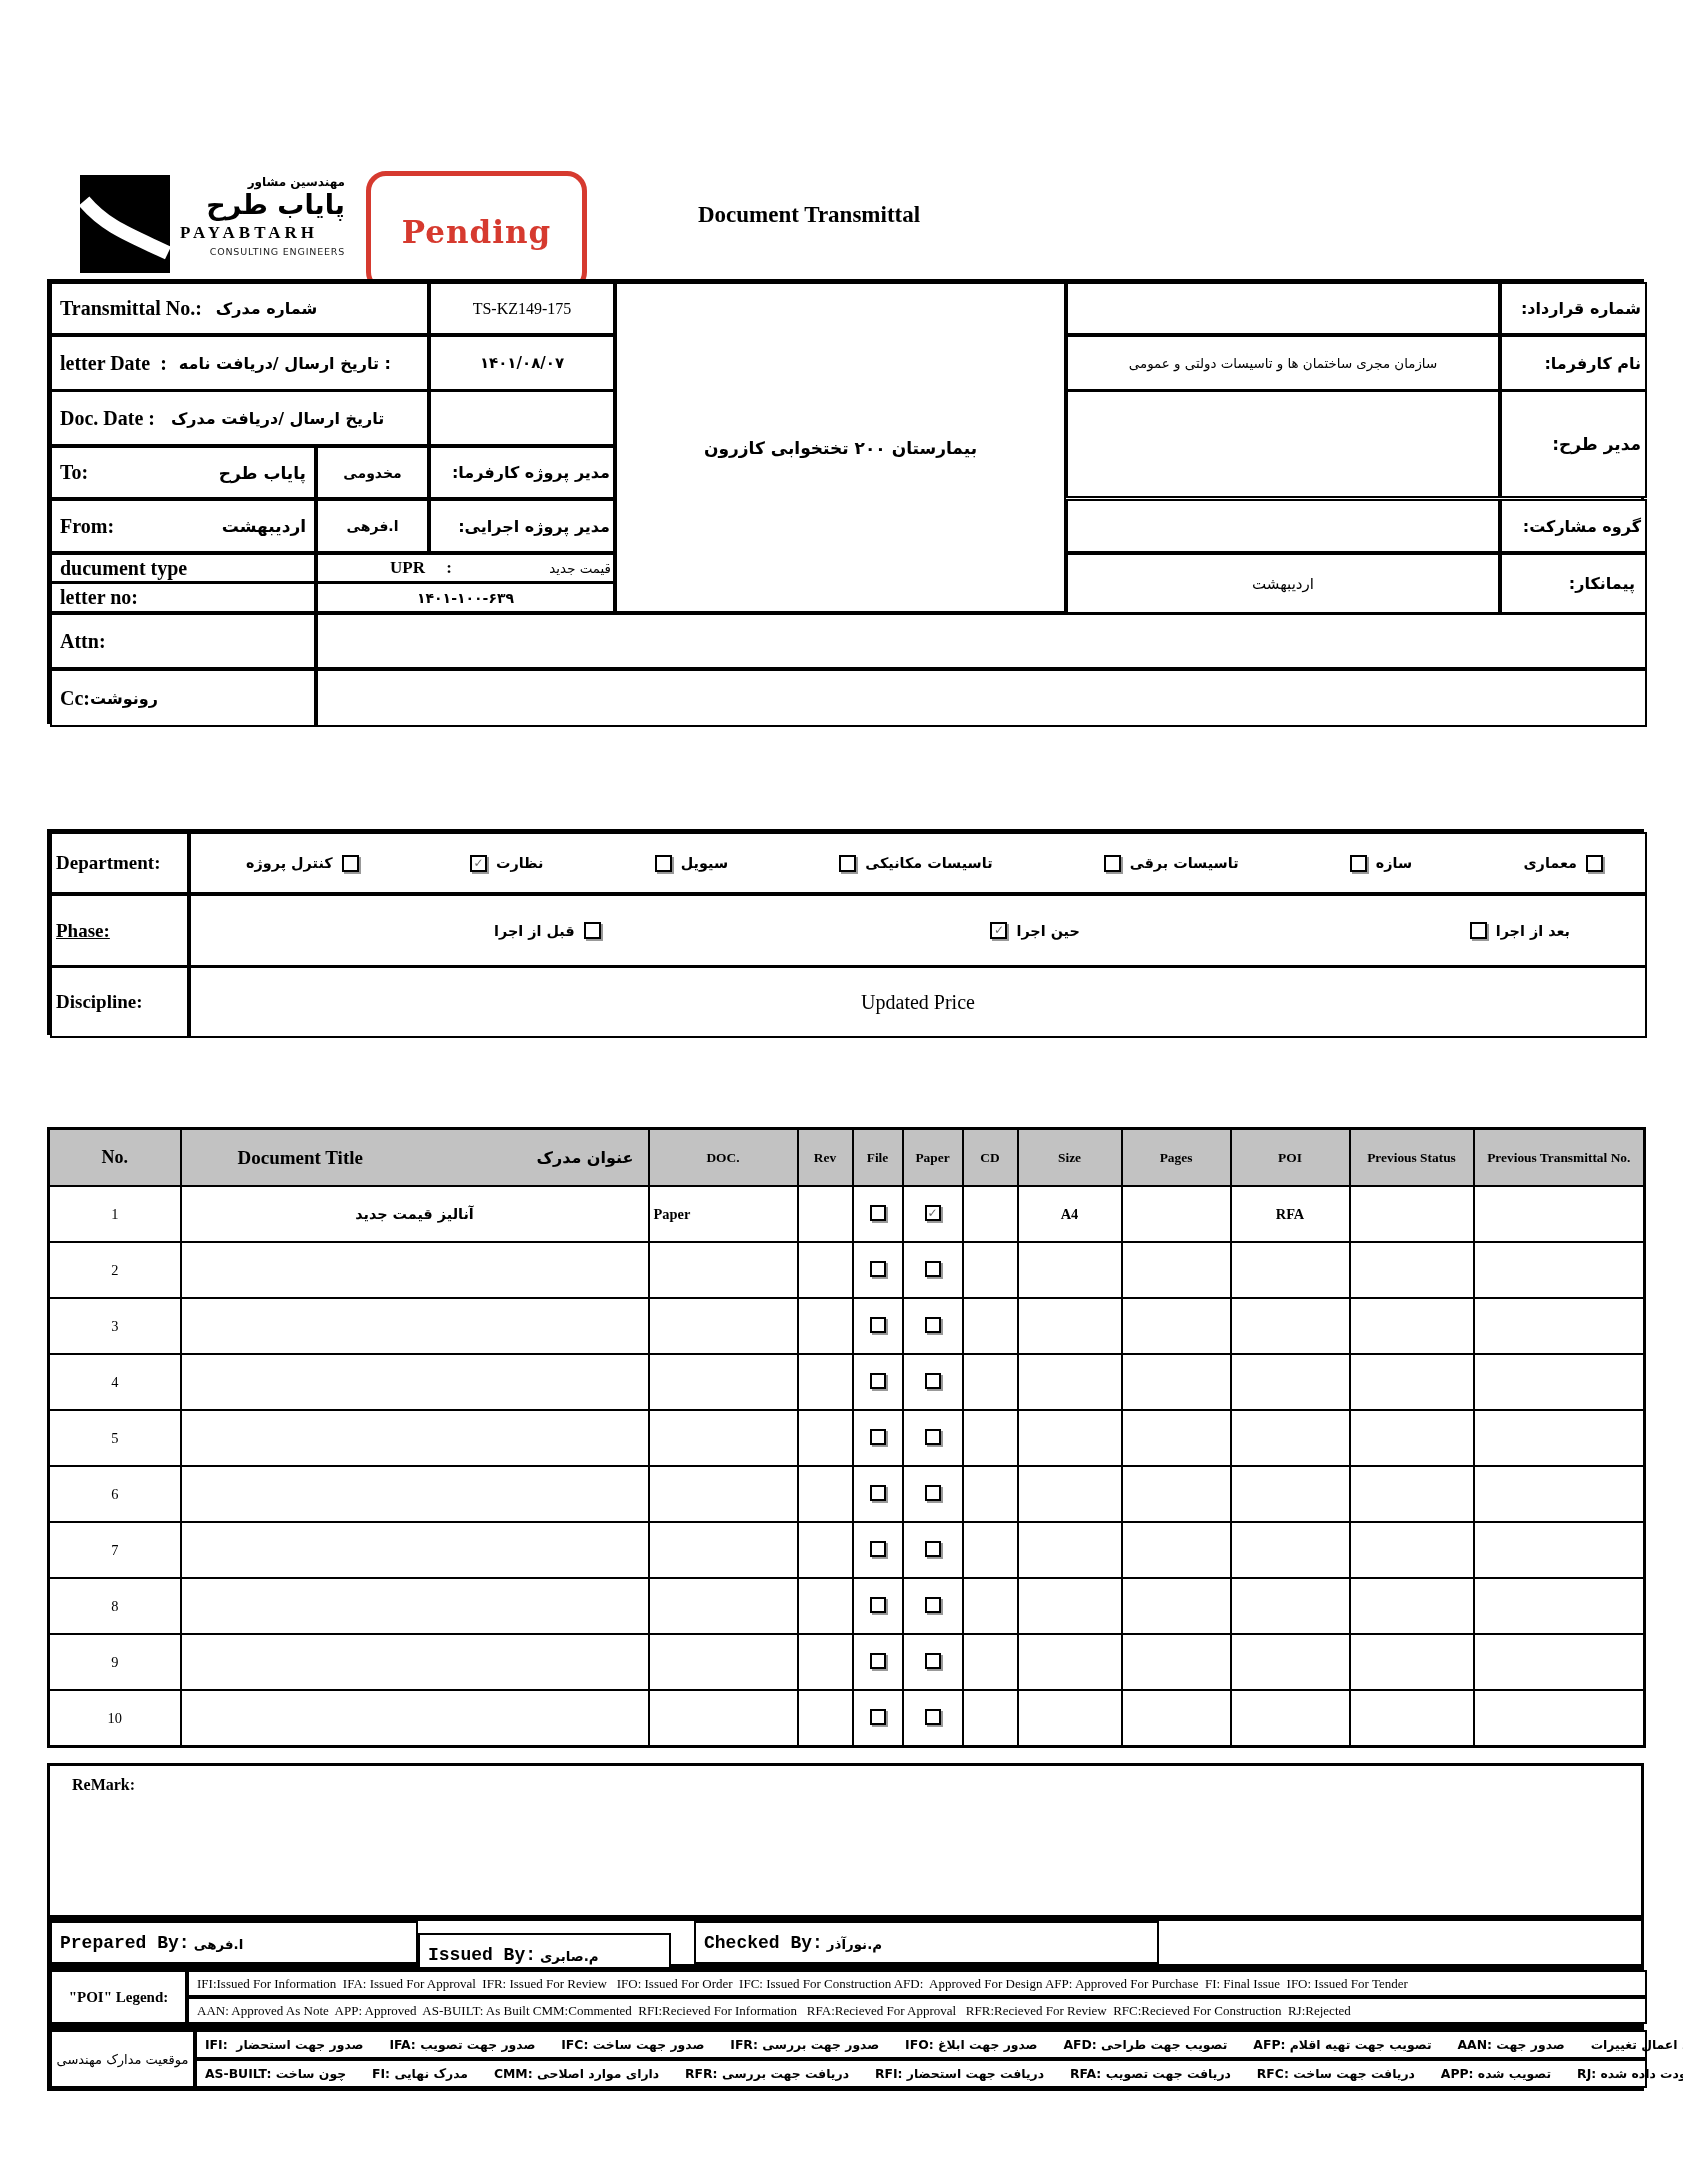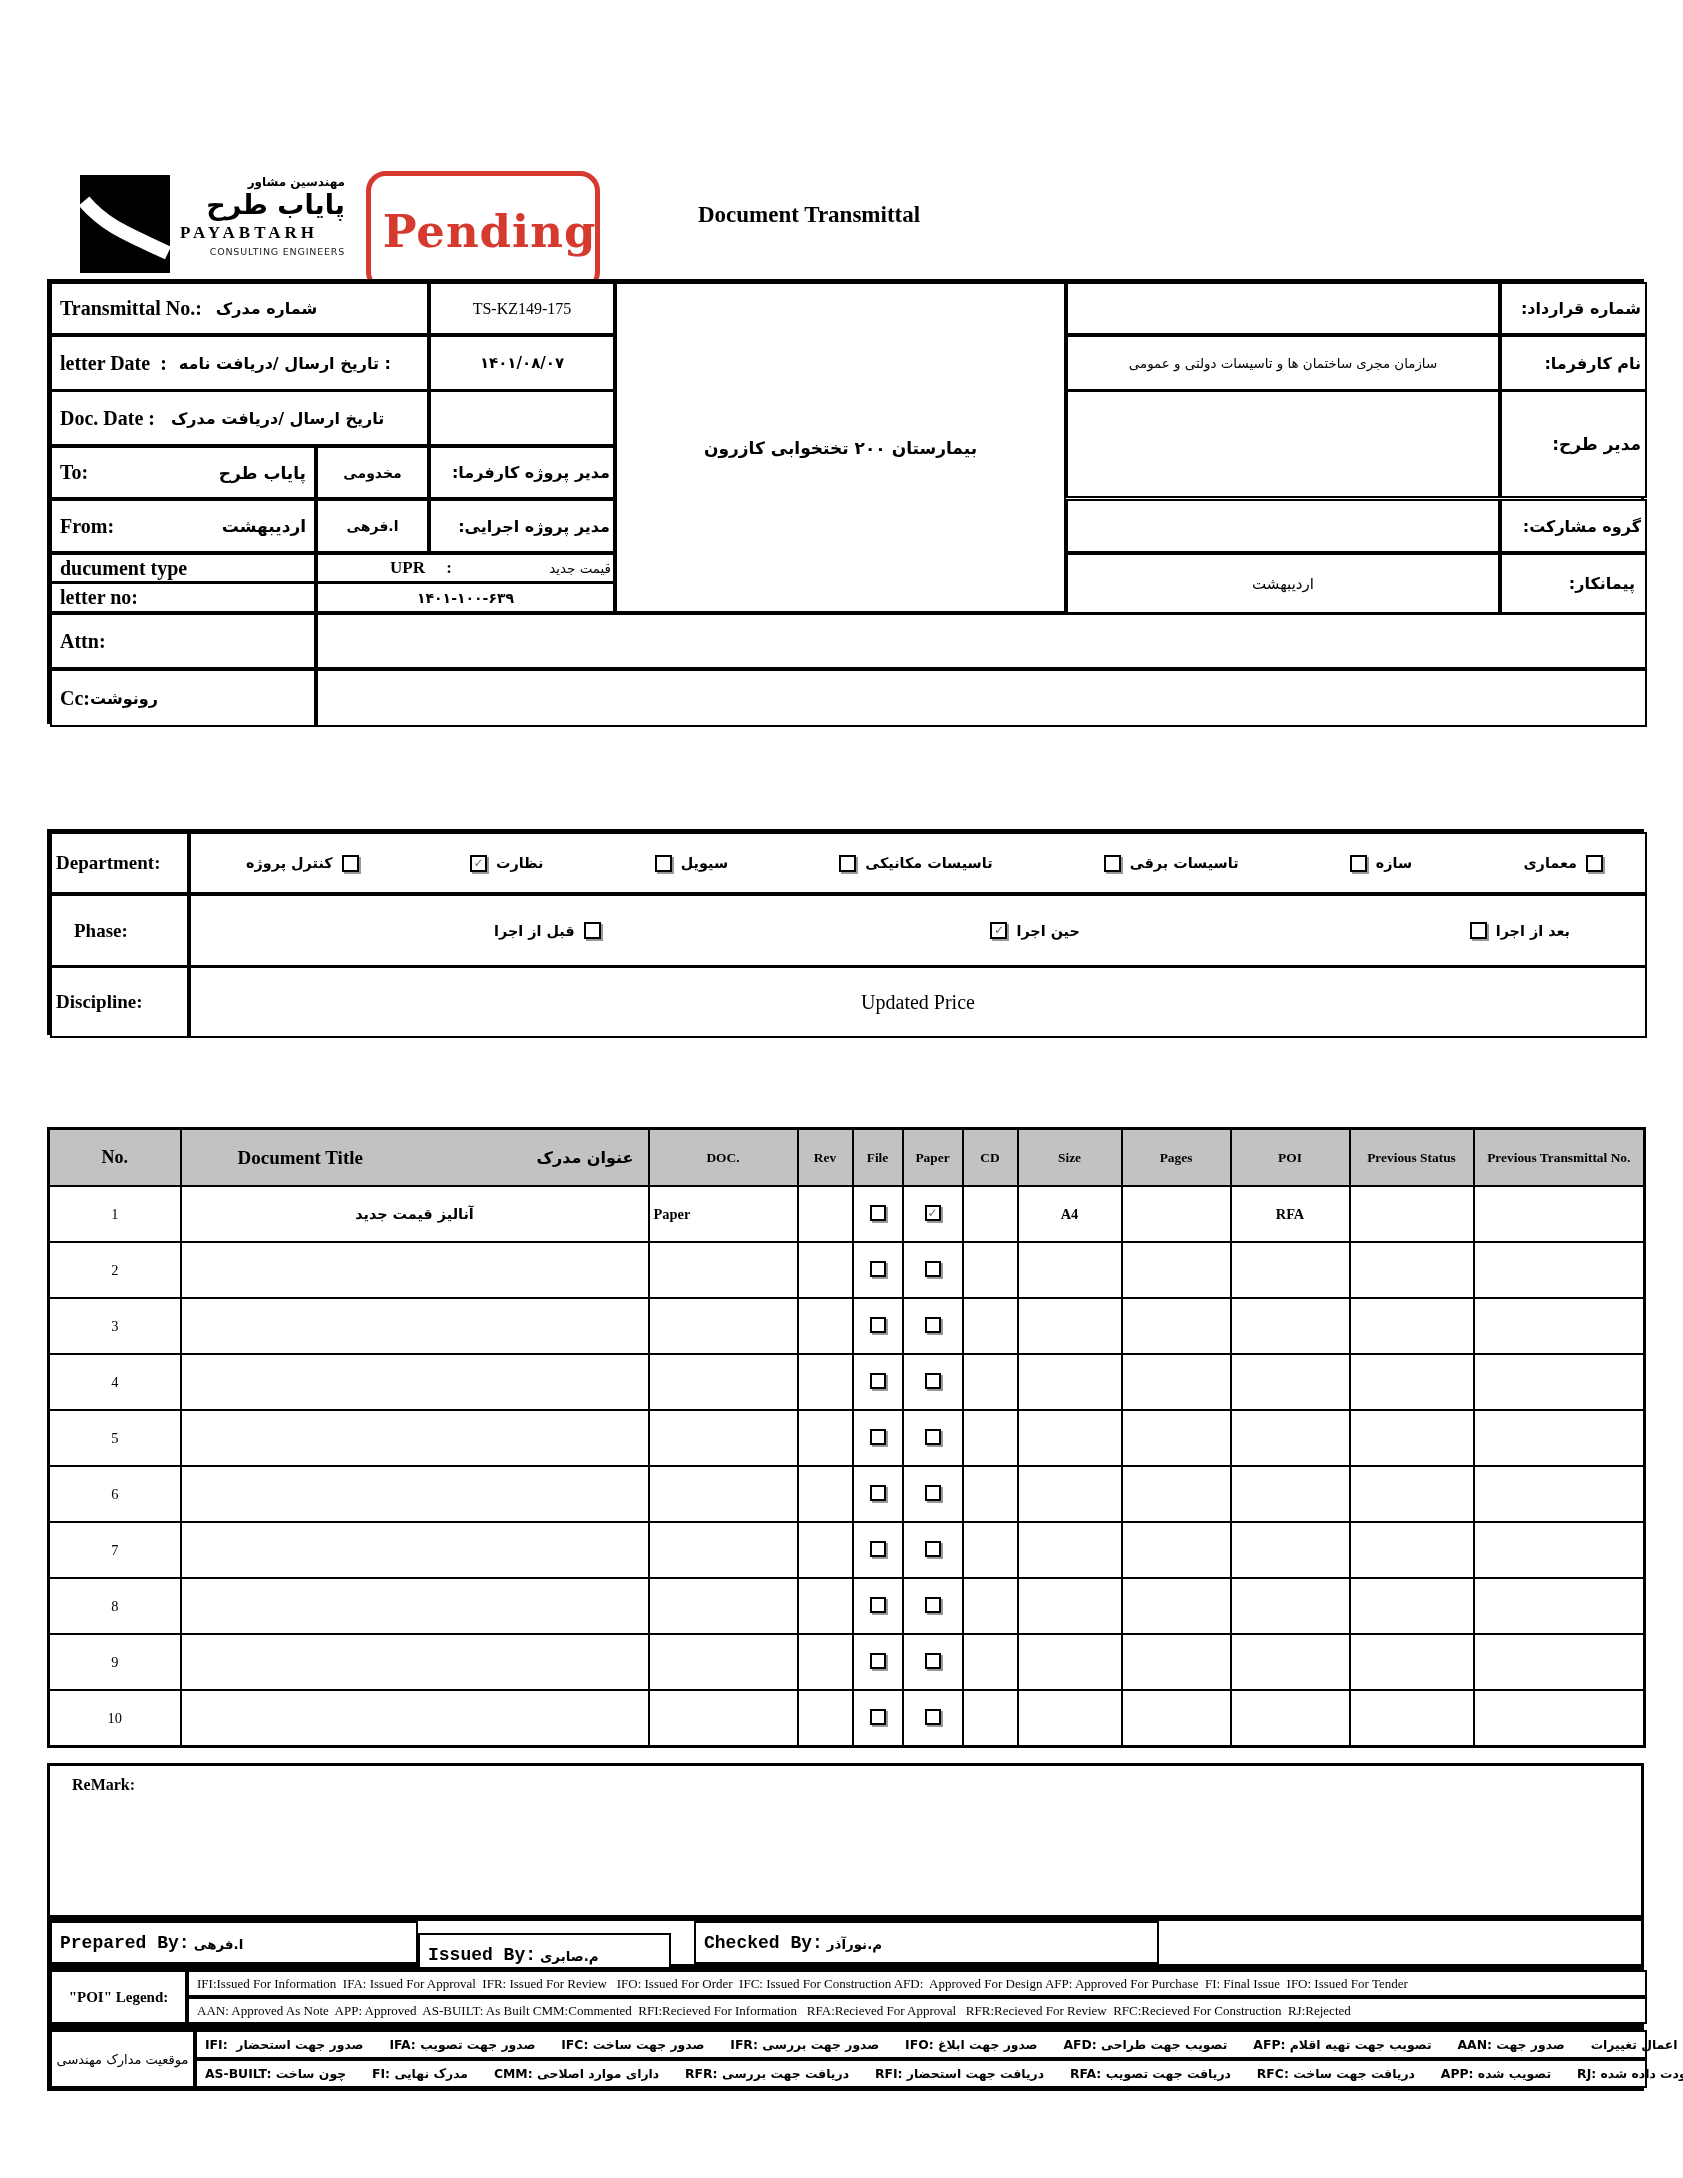--- a/index.html
+++ b/index.html
@@ -15,22 +15,22 @@
   .brand-mark{width:90px;height:98px;background:#000;flex:0 0 auto;}
   .brand-text{display:flex;flex-direction:column;align-items:flex-end;width:165px;}
   .brand-fa-small{font-size:12px;font-weight:bold;line-height:14px;}
   .brand-fa-large{font-size:27px;font-weight:bold;line-height:32px;}
   .brand-en{font-family:"Liberation Serif","DejaVu Serif",serif;font-size:17px;font-weight:bold;letter-spacing:4px;line-height:24px;align-self:flex-start;}
   .brand-sub{font-size:9.5px;letter-spacing:0.8px;line-height:14px;color:#222;}
 
   
   .stamp{position:absolute;left:366px;top:171px;width:211px;height:111px;border:5px solid #d63a2f;
          border-radius:20px;display:flex;align-items:center;justify-content:center;
-         color:#d63a2f;font-family:"DejaVu Serif","Liberation Serif",serif;font-size:45px;font-weight:bold;
-         letter-spacing:1px;padding-left:13px;}
+         color:#d63a2f;font-family:"DejaVu Serif","Liberation Serif",serif;font-size:31px;font-weight:bold;
+         letter-spacing:1px;}
 
   .doc-title{position:absolute;left:698px;top:202px;font-size:23px;font-weight:bold;
              font-family:"Liberation Serif","DejaVu Serif",serif;}
 
   
   .sect{position:absolute;border:3px solid #000;box-sizing:border-box;}
   .hc{position:absolute;border:2px solid #000;box-sizing:border-box;display:flex;align-items:center;background:#fff;}
   .en-label{font-family:"Liberation Serif","DejaVu Serif",serif;font-weight:bold;font-size:20px;white-space:pre;}
   .fa-label{font-weight:bold;font-size:16px;}
   .fa-small{font-size:14px;}
@@ -244,21 +244,21 @@
         <span class="cb"></span>
         <span>سازه</span>
       </span>
       <span class="item">
         <span>معماری</span>
         <span class="cb"></span>
       </span>
     </div>
 
     <div class="hc" style="left:0;top:62px;width:139px;height:73px;">
-      <span class="en-label" style="font-size:19px;padding-left:22px;">Phase:</span>
+      <span class="en-label" style="font-size:19px;padding-left:4px;text-decoration:underline;">Phase:</span>
     </div>
     <div class="hc fa" style="left:139px;top:62px;width:1458px;height:73px;justify-content:space-between;padding:0 75px 0 303px;">
       <span class="item">
         <span>قبل از اجرا</span>
         <span class="cb"></span>
       </span>
       <span class="item">
         <span class="cb">✓</span>
         <span>حین اجرا</span>
       </span>

